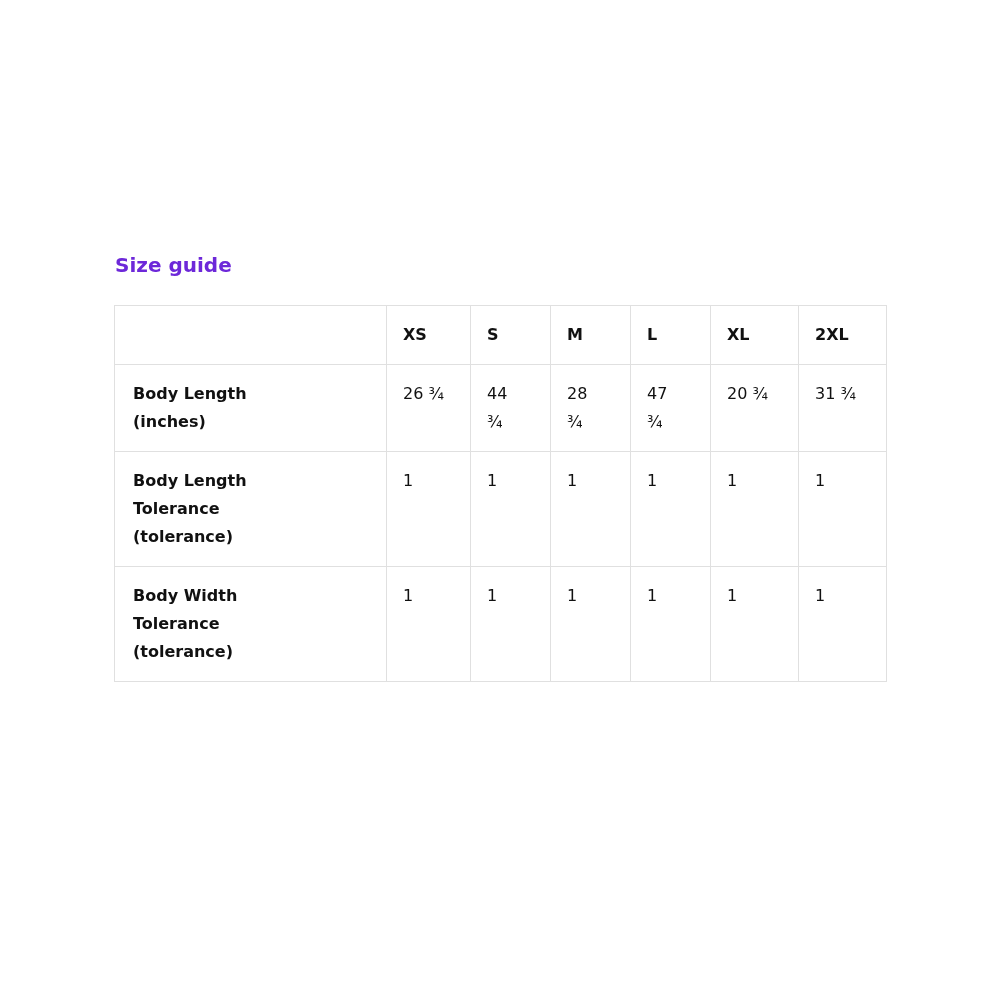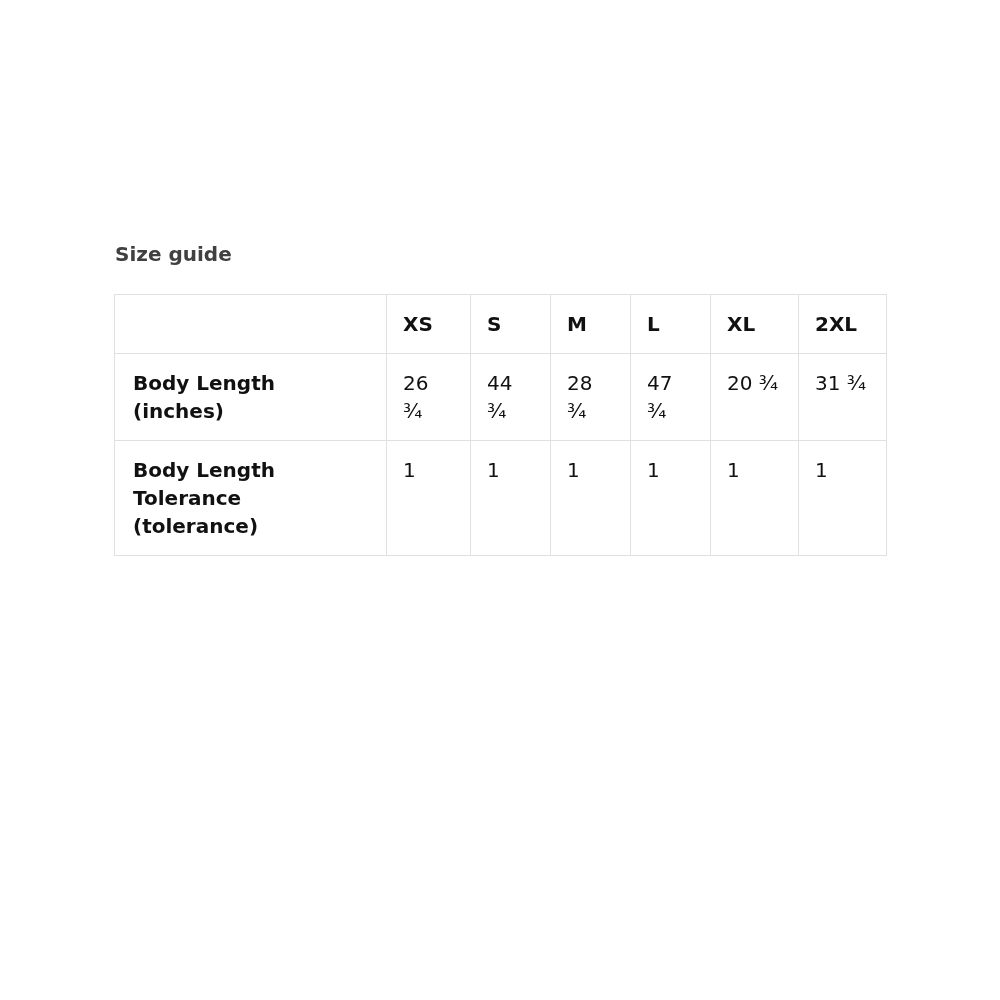--- a/index.html
+++ b/index.html
@@ -16,28 +16,28 @@
   }
   .container {
     width: 772px;
     margin: 0 auto;
     padding-top: 237px;
   }
   .size-guide-title {
     font-size: 20px;
     line-height: 24px;
     font-weight: bold;
-    margin: 5px 0 28px 1px;
-    color: #404040;
+    margin: 16px 0 28px 1px;
+    color: #6d28d9;
   }
   table.size-guide {
     border-collapse: collapse;
     table-layout: fixed;
     width: 772px;
-    font-size: 20px;
+    font-size: 16px;
   }
   table.size-guide th,
   table.size-guide td {
     border: 1px solid #e0e0e0;
     vertical-align: top;
     text-align: left;
     padding: 15px 16px;
     line-height: 28px;
     white-space: pre-line;
     overflow: hidden;
@@ -107,15 +107,26 @@
         <th>Body Length
 Tolerance
 (tolerance)</th>
         <td>1</td>
         <td>1</td>
         <td>1</td>
         <td>1</td>
         <td>1</td>
         <td>1</td>
       </tr>
+      <tr>
+        <th>Body Width
+Tolerance
+(tolerance)</th>
+        <td>1</td>
+        <td>1</td>
+        <td>1</td>
+        <td>1</td>
+        <td>1</td>
+        <td>1</td>
+      </tr>
     </tbody>
   </table>
 </main>
 
 </body></html>

